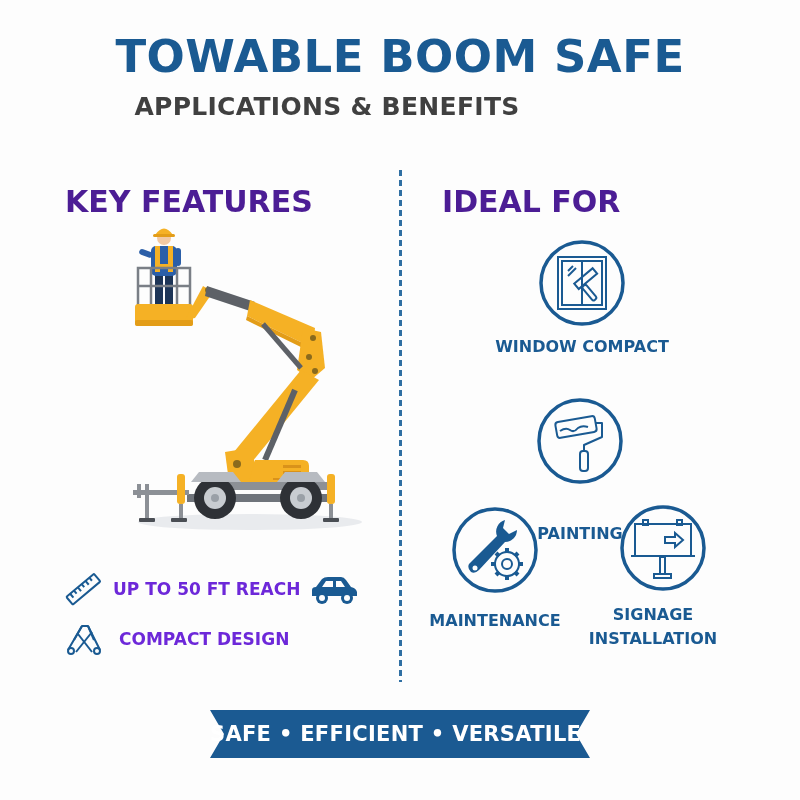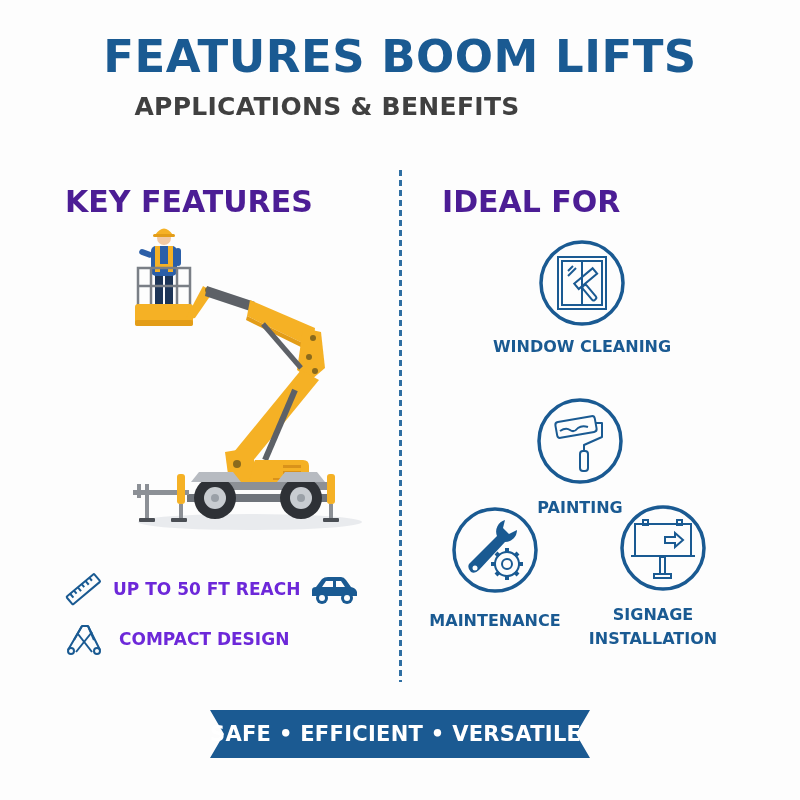--- a/index.html
+++ b/index.html
@@ -31,21 +31,21 @@
   .circle-icon { width: 88px; height: 88px; }
   .ribbon { left: 210px; top: 710px; width: 380px; height: 48px; }
   .ribbon-text {
     left: 210px; top: 710px; width: 380px; height: 48px; line-height: 48px;
     text-align: left; color: #ffffff; font-weight: bold; font-size: 21px; letter-spacing: 0.3px;
   }
 </style>
 </head>
 <body>
 
-<div class="abs title">FEATURES BOOM LIFTS</div>
+<div class="abs title">TOWABLE BOOM SAFE</div>
 <div class="abs subtitle">APPLICATIONS &amp; BENEFITS</div>
 
 <div class="abs section-title" style="left:65px;">KEY FEATURES</div>
 <div class="abs section-title" style="left:442px;">IDEAL FOR</div>
 
 <div class="abs divider"></div>
 
 <svg class="abs" style="left:125px; top:220px;" width="250" height="310" viewBox="0 0 250 310">
 
   <ellipse cx="125" cy="302" rx="112" ry="8" fill="#e9ebee"></ellipse>
@@ -175,32 +175,32 @@
   <g fill="none" stroke="#1a5a92" stroke-width="2">
     <rect x="20" y="18" width="48" height="52"></rect>
     <rect x="24" y="22" width="40" height="44"></rect>
     <line x1="44" y1="22" x2="44" y2="66"></line>
     <line x1="30" y1="32" x2="35" y2="27"></line>
       <line x1="30" y1="37" x2="38" y2="29"></line>
     <rect x="36" y="36" width="24" height="7" transform="rotate(-40 48 40)"></rect>
     <rect x="49" y="45" width="5" height="18" rx="2" transform="rotate(-40 51 54)"></rect>
   </g>
 </svg>
-<div class="abs use-label" style="left:482px; top:337px; width:200px;">WINDOW CLEANING</div>
+<div class="abs use-label" style="left:482px; top:337px; width:200px;">WINDOW COMPACT</div>
 
 <svg class="abs circle-icon" style="left:536px; top:397px;" viewBox="0 0 88 88">
   <circle cx="44" cy="44" r="41" fill="none" stroke="#1a5a92" stroke-width="3.5"></circle>
   <g fill="none" stroke="#1a5a92" stroke-width="2" stroke-linejoin="round">
     <rect x="20" y="22" width="40" height="16" rx="3" transform="rotate(-10 40 30)"></rect>
     <path d="M24 34 Q30 30 34 33 Q38 36 42 31 Q46 28 52 30"></path>
     <path d="M60 26 H66 V40 L48 48 V54"></path>
     <rect x="44" y="54" width="8" height="20" rx="3"></rect>
   </g>
 </svg>
-<div class="abs use-label" style="left:480px; top:498px; width:200px;text-align:center;">PAINTING</div>
+<div class="abs use-label" style="left:480px; top:524px; width:200px;text-align:center;">PAINTING</div>
 
 <svg class="abs circle-icon" style="left:451px; top:506px;" viewBox="0 0 88 88">
   <circle cx="44" cy="44" r="41" fill="none" stroke="#1a5a92" stroke-width="3.5"></circle>
   <path d="M54 14 A12 12 0 0 0 46 30 L18 58 Q16 62 20 66 Q24 68 28 64 L54 36 A12 12 0 0 0 66 24 L58 28 L52 22 Z" fill="#1a5a92"></path>
   <circle cx="24" cy="62" r="2.5" fill="#fdfdfd"></circle>
   <g fill="none" stroke="#1a5a92" stroke-width="2">
     <circle cx="56" cy="58" r="12"></circle>
     <circle cx="56" cy="58" r="5"></circle>
     <g stroke-width="4">
       <line x1="56" y1="42" x2="56" y2="46"></line>

